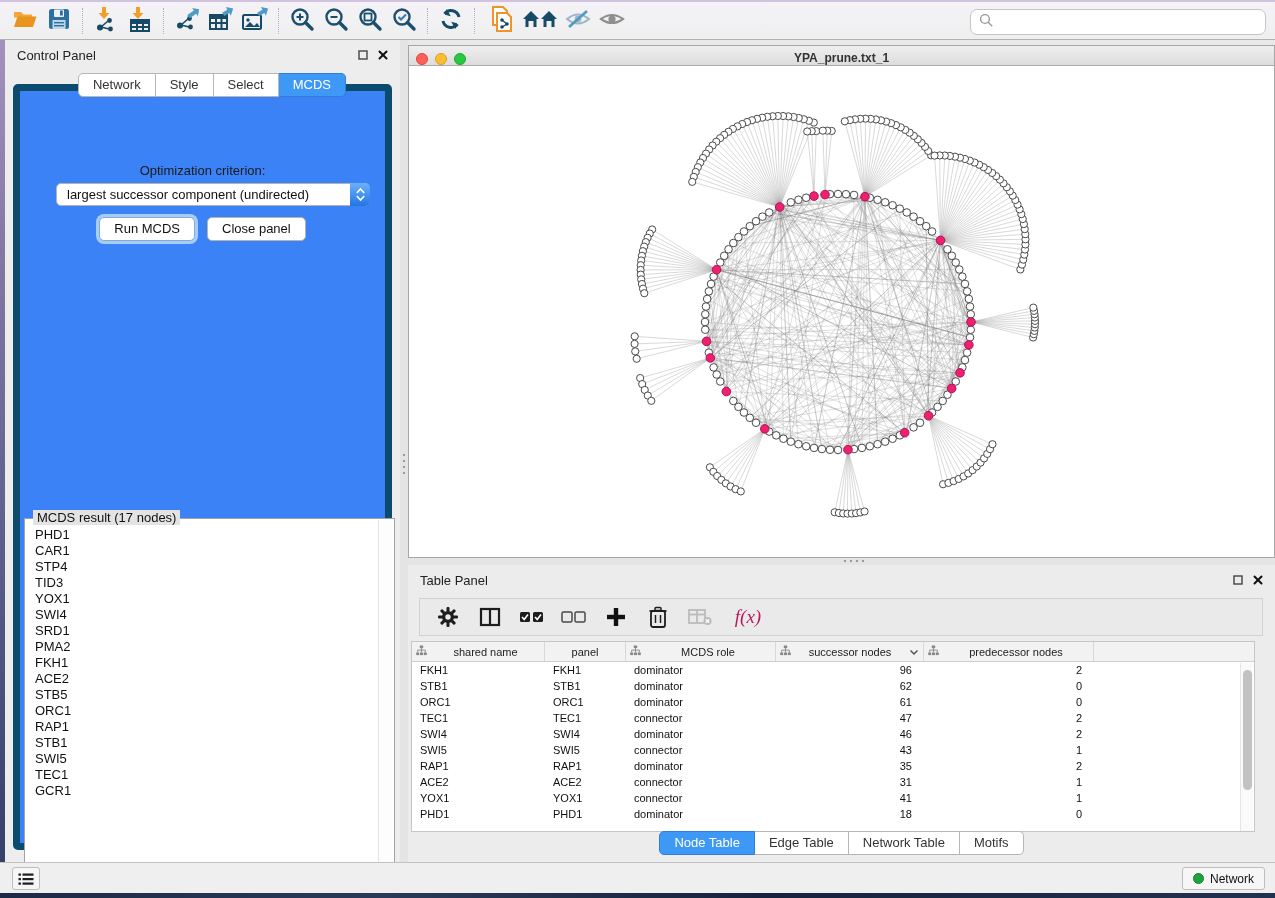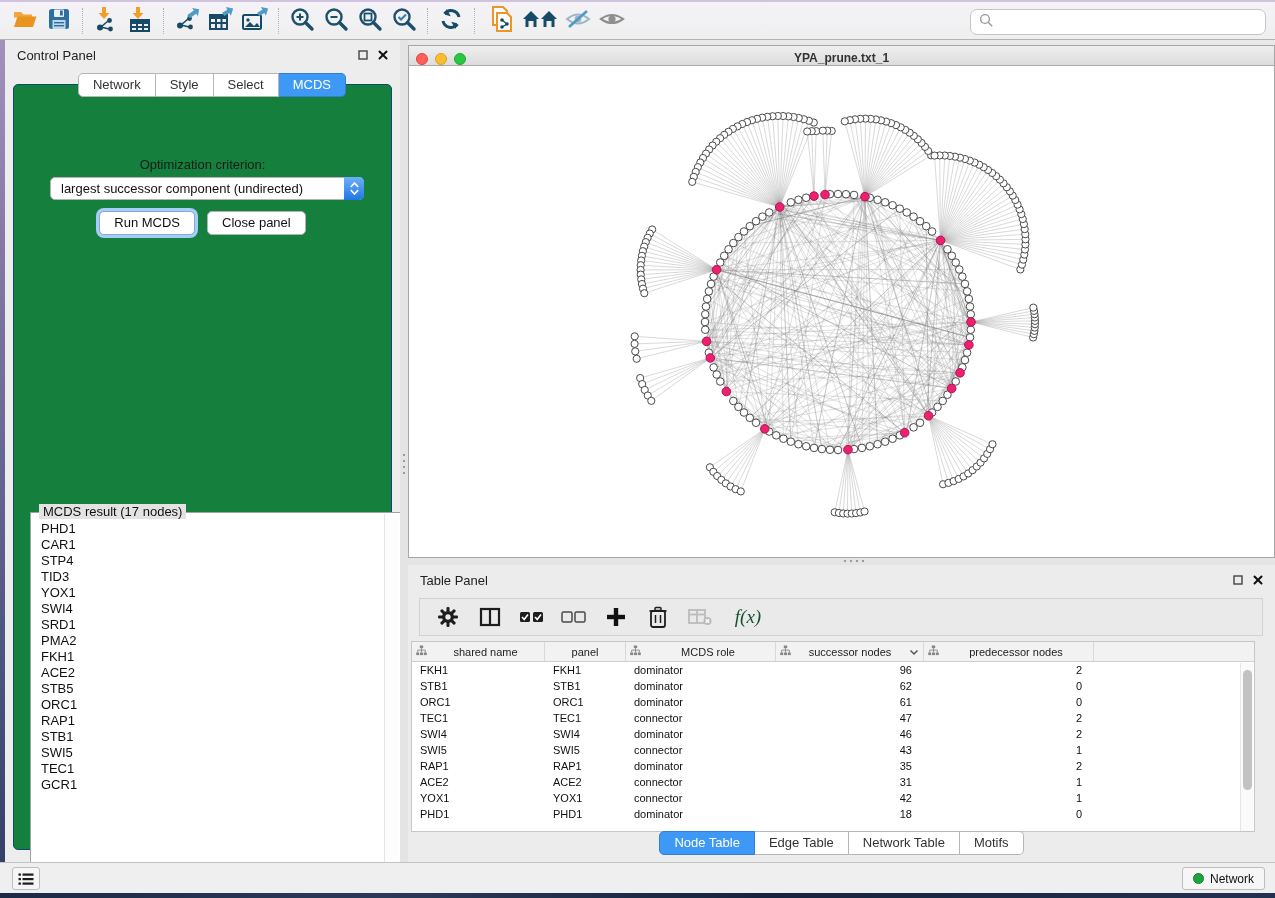--- a/index.html
+++ b/index.html
@@ -31,35 +31,35 @@
   .panel-head { height:30px; display:flex; align-items:center; padding:0 12px; }
   .panel-title { font-size:13px; color:#222; }
   .panel-head-icons { margin-left:auto; display:flex; gap:10px; align-items:center; }
   #cp-tabs-row { position:absolute; left:0; top:33px; width:100%; display:flex; justify-content:center; z-index:3;padding-left:19px; }
   .tab { font-size:13px; color:#333; background:#fff; border:1px solid #b6b6b6; border-left:none;
     padding:3px 14px 4px; }
   .tab:first-child { border-left:1px solid #b6b6b6; border-radius:5px 0 0 5px; }
   .tab:last-child { border-radius:0 5px 5px 0; }
   .tab.active { background:#3d99f5; border-color:#2f7fd6; color:#fff; }
   #cp-pane { position:absolute; left:8px; top:44px; width:379px; height:766px;
-    background:#15803d; border:1px solid #0c4a6e; border-radius:5px; }
+    background:#3b82f6; border:7px solid #0c4a6e; border-radius:5px; }
   #opt-label { position:absolute; left:0; top:72px; width:100%; text-align:center;
     font-size:13px; color:#1a1a1a; }
   #criterion-select { position:absolute; left:36px; top:92px; width:314px; height:23px;
     background:#fff; border:1px solid #b3b3b3; border-radius:5px;
     display:flex; align-items:center; font-size:13px; color:#111; }
   #criterion-select .sel-text { padding-left:10px; flex:1; white-space:nowrap; }
   .stepper { width:20px; height:23px; margin-right:-1px; border-radius:0 5px 5px 0;
     background:linear-gradient(#6cb1f8,#2276e6); display:flex; flex-direction:column;
     align-items:center; justify-content:center; gap:1px; }
   .cp-btns { position:absolute; left:0; top:126px; width:100%; display:flex; justify-content:center; gap:12px; }
   .mac-btn { font-size:13px; color:#111; background:#fff; border:1px solid #b3b3b3;
     border-radius:5px; padding:3px 14px 4px; font-family:"Liberation Sans",sans-serif; }
   #run-mcds-btn { box-shadow:0 0 0 3px #a8ccf3; border-color:#7aadde; }
-  #mcds-groupbox { position:absolute; left:16px; top:427px; width:371px; height:372px;
+  #mcds-groupbox { position:absolute; left:4px; top:427px; width:371px; height:372px;
     border:1px solid #a2a2a2; background:#fff; }
   #mcds-group-title { position:absolute; left:8px; top:-9px; background:#e3e3e3;
     padding:0 4px; font-size:13px; color:#111; }
   #mcds-list { position:absolute; left:1px; top:6px; width:352px; height:358px; overflow:hidden;
     background:#fff; padding:2px 0 0 9px; }
   .mcds-item { font-size:13px; line-height:16px; color:#111; }
   #mcds-scroll { position:absolute; right:1px; top:1px; width:15px; height:363px;
     background:#fdfdfd; border-left:1px solid #e4e4e4; }
 
   
@@ -78,21 +78,21 @@
   #h-splitter { left:408px; top:558px; width:867px; height:7px; background:#e4e4e4; }
   #h-splitter .grip { position:absolute; left:434px; top:1px; width:22px; height:5px;
     background:radial-gradient(circle 1.4px, #9a9a9a 1px, transparent 1.6px) 0 0/6px 4px repeat-x; }
 
   
   #table-panel { left:408px; top:565px; width:867px; height:297px; background:#ececec; }
   #tp-toolbar { position:absolute; left:11px; top:33px; width:844px; height:38px;
     background:#eaeaea; border:1px solid #d2d2d2; display:flex; align-items:center; gap:14px;
     padding-left:14px; }
   .tp-icon { display:flex; align-items:center; justify-content:center; width:28px; height:28px; }
-  #fx-icon { font-family:"Liberation Serif",serif; font-style:italic; font-size:19px; color:#14532d; }
+  #fx-icon { font-family:"Liberation Serif",serif; font-style:italic; font-size:19px; color:#be185d; }
   #tbl { position:absolute; left:3px; top:76px; width:844px; height:191px; background:#fff;
     border:1px solid #c6c6c6; overflow:hidden; }
   #tbl-head { display:flex; height:20px; background:#f2f2f2; border-bottom:1px solid #cfcfcf; }
   .th { display:flex; align-items:center; font-size:11px; color:#222; border-right:1px solid #d8d8d8;
     padding:0 4px; gap:4px; }
   .th .th-label { flex:1; text-align:center; }
   .tr { display:flex; height:16px; }
   .td { font-size:11px; color:#111; padding:0 12px 0 8px; line-height:16px;
     white-space:nowrap; overflow:hidden; }
   .td.num { text-align:right; }
@@ -1323,21 +1323,21 @@
           <div class="td" style="width: 133px;">ACE2</div>
           <div class="td" style="width: 81px;">ACE2</div>
           <div class="td" style="width: 150px;">connector</div>
           <div class="td num" style="width: 148px;">31</div>
           <div class="td num" style="width: 170px;">1</div>
         </div>
         <div class="tr">
           <div class="td" style="width: 133px;">YOX1</div>
           <div class="td" style="width: 81px;">YOX1</div>
           <div class="td" style="width: 150px;">connector</div>
-          <div class="td num" style="width: 148px;">42</div>
+          <div class="td num" style="width: 148px;">41</div>
           <div class="td num" style="width: 170px;">1</div>
         </div>
         <div class="tr">
           <div class="td" style="width: 133px;">PHD1</div>
           <div class="td" style="width: 81px;">PHD1</div>
           <div class="td" style="width: 150px;">dominator</div>
           <div class="td num" style="width: 148px;">18</div>
           <div class="td num" style="width: 170px;">0</div>
         </div>
       </div>

